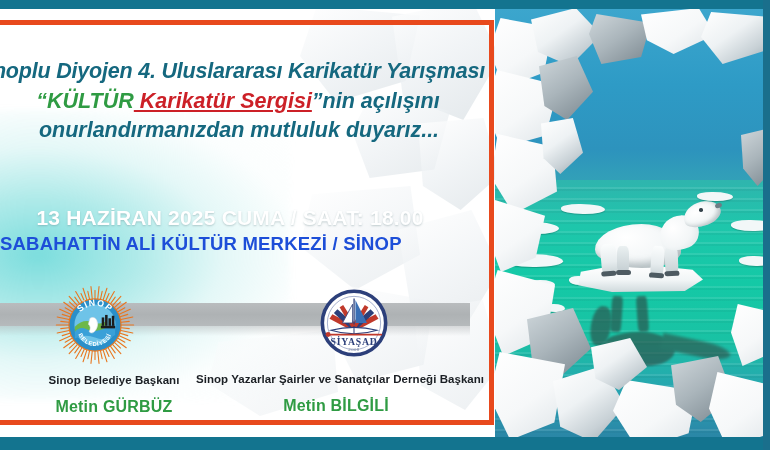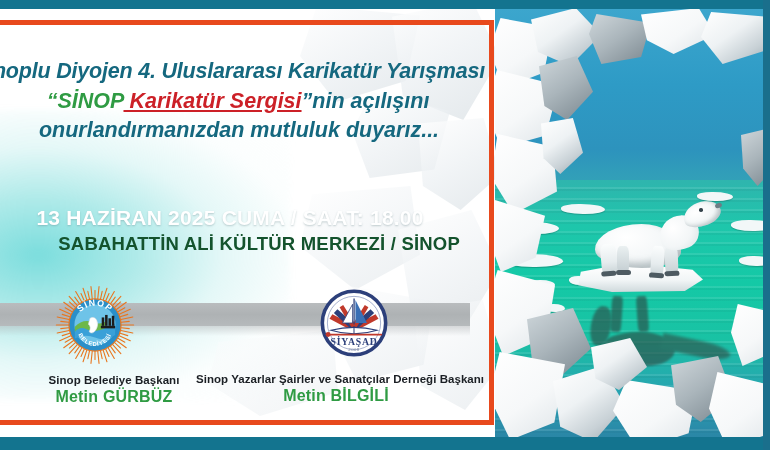--- a/index.html
+++ b/index.html
@@ -190,42 +190,42 @@
     text-align:center;
     font-size:21px; font-weight:700;
     color:#ffffff;
     letter-spacing:.2px;
     z-index:12;
     text-shadow:0 1px 2px rgba(90,120,125,.35);
     white-space:nowrap;
   }
   .venue-line {
     position:absolute; left:0; top:233px; width:460px;
-    text-align:right;
+    text-align:left;
     font-size:18.5px; font-weight:700;
-    color:#14532d;
+    color:#1d4ed8;
     letter-spacing:.2px;
     z-index:12;
     white-space:nowrap;
   }
 
   
   .logo-wrap { position:absolute; z-index:14; }
   #logo-sinop { left:53px; top:283px; width:84px; height:84px; }
   #logo-siyasad { left:318px; top:287px; width:72px; height:72px; }
 
   
   .sig { position:absolute; text-align:center; z-index:14; }
   #sig-left  { left:14px;  top:374px; width:200px; }
   #sig-right { left:196px; top:373px; width:280px; }
   .sig-title {
     font-size:11.5px; font-weight:700; color:#1b1f24; letter-spacing:.05px; white-space:nowrap;
   }
   .sig-name {
-    font-size:16px; font-weight:700; color:#2f9b43; margin-top:2px; letter-spacing:.2px; white-space:nowrap;
+    font-size:16px; font-weight:700; color:#2f9b43; margin-top:12px; letter-spacing:.2px; white-space:nowrap;
   }
 </style>
 </head>
 <body>
 
 <div id="poster">
 
   <div class="left-bg">
     <div class="teal-glow"></div>
 
@@ -238,21 +238,21 @@
     <div class="bg-shard" style="left:330px;top:286px;width:104px;height:96px;clip-path:polygon(18% 0,100% 16%,90% 82%,26% 100%,0 44%);opacity:.55;"></div>
     <div class="bg-shard" style="left:414px;top:300px;width:88px;height:110px;clip-path:polygon(0 10%,78% 0,100% 58%,58% 100%,8% 78%);opacity:.6;"></div>
     <div class="bg-shard" style="left:208px;top:330px;width:130px;height:86px;clip-path:polygon(8% 14%,96% 0,100% 72%,40% 100%,0 62%);opacity:.42;"></div>
 
     <div class="gray-band"></div>
     <div class="gray-band-fade"></div>
   </div>
 
   <div class="headline">
     <div class="hl-line1">Sinoplu Diyojen 4. Uluslararası Karikatür Yarışması</div>
-    <div class="hl-line2"><span class="w-green">“SİNOP</span><span class="w-red"> Karikatür Sergisi</span><span>”nin açılışını</span></div>
+    <div class="hl-line2"><span class="w-green">“KÜLTÜR</span><span class="w-red"> Karikatür Sergisi</span><span>”nin açılışını</span></div>
     <div class="hl-line3">onurlandırmanızdan mutluluk duyarız...</div>
   </div>
 
   <div class="date-line">13 HAZİRAN 2025 CUMA / SAAT: 18.00</div>
   <div class="venue-line">SABAHATTİN ALİ KÜLTÜR MERKEZİ / SİNOP</div>
 
   <div class="logo-wrap" id="logo-sinop">
     <svg viewBox="0 0 100 100" width="84" height="84">
       <g fill="none" stroke="#e8761f" stroke-width="2.1" stroke-linecap="round">
         <g id="ray-group"></g>

